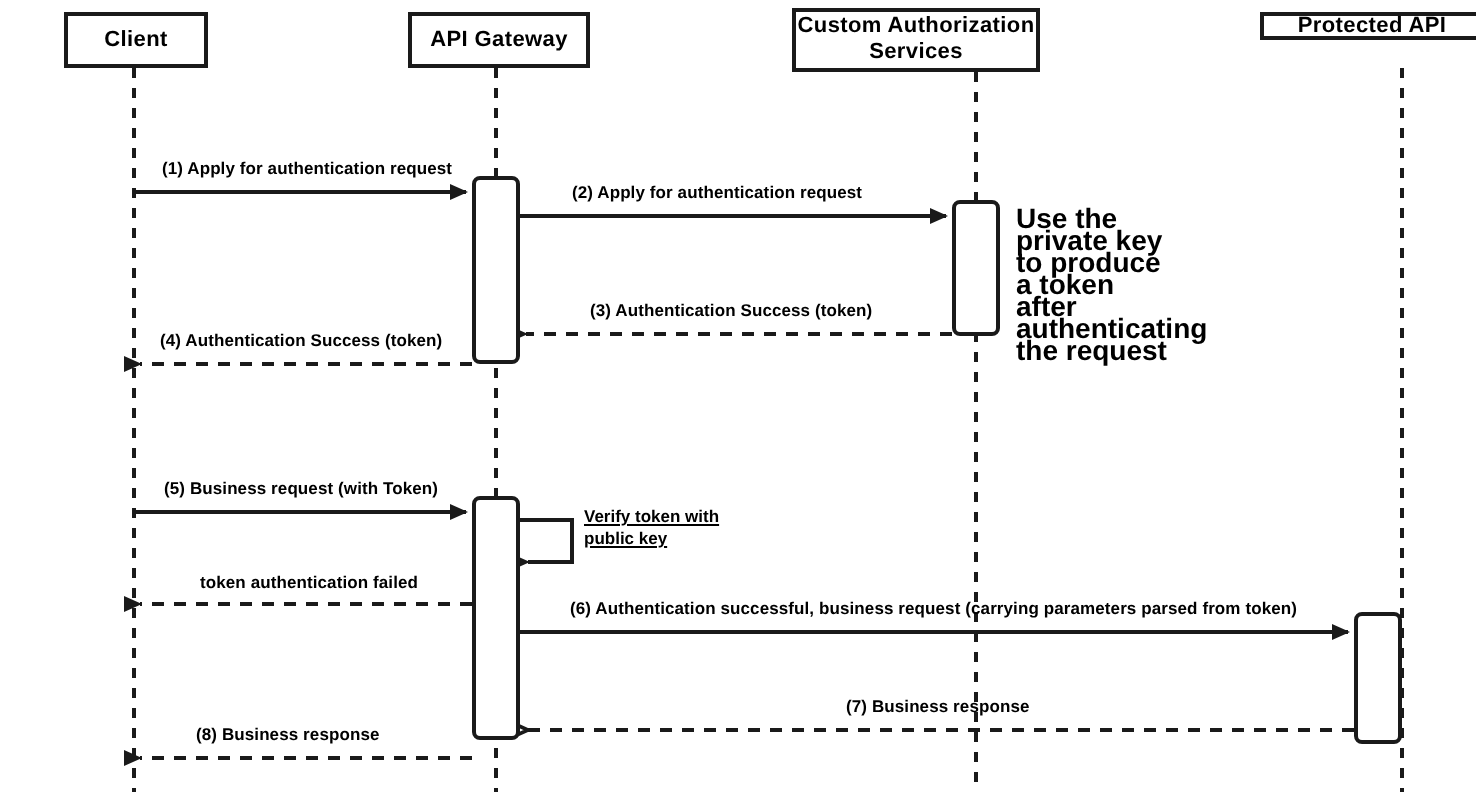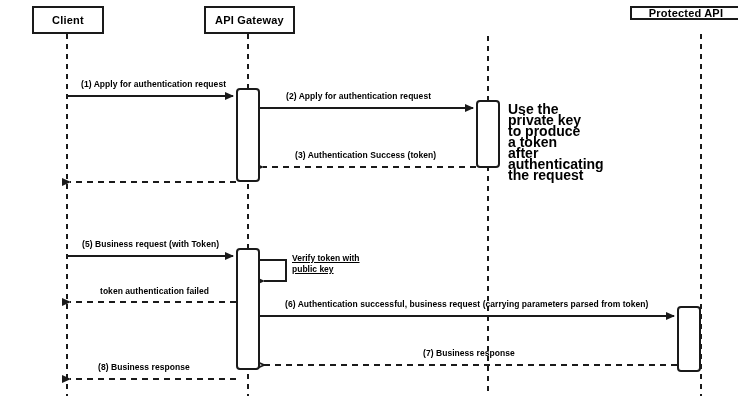--- a/index.html
+++ b/index.html
@@ -76,20 +76,23 @@
 <div id="diagram">
 
   <div class="participant-box" style="left:14px; top:6px; width:72px; height:28px;">
     <span>Client</span>
   </div>
 
   <div class="participant-box" style="left:186px; top:6px; width:91px; height:28px;">
     <span>API Gateway</span>
   </div>
 
+  <div class="participant-box" style="left:378px; top:4px; width:124px; height:32px;">
+    <span>Custom Authorization Services</span>
+  </div>
 
   <div class="participant-box" style="left:612px; top:6px; width:112px; height:14px;">
     <span>Protected API</span>
   </div>
 
   <svg class="layer" viewBox="0 0 738 401">
     <defs>
       <marker id="arrowSolid" markerWidth="9" markerHeight="9" refX="8" refY="4" orient="auto" markerUnits="userSpaceOnUse">
         <path d="M0,0 L9,4 L0,8 z" fill="#1a1a1a"></path>
       </marker>
@@ -135,20 +138,21 @@
   <div class="activation" style="left:659px; top:306px; width:24px; height:66px;"></div>
 
   <div class="msg-label" style="left:63px; top:79px;">(1) Apply for authentication request</div>
 
   <div class="msg-label" style="left:268px; top:91px;">(2) Apply for authentication request</div>
 
   <div class="note-text" style="left:490px; top:104px;">Use the private key to produce a token after authenticating the request</div>
 
   <div class="msg-label" style="left:277px; top:150px;">(3) Authentication Success (token)</div>
 
+  <div class="msg-label" style="left:62px; top:165px;">(4) Authentication Success (token)</div>
 
   <div class="msg-label" style="left:64px; top:239px;">(5) Business request (with Token)</div>
 
   <div class="self-label" style="left:274px; top:253px; width:70px; white-space:normal;text-decoration:underline;">Verify token with public key</div>
 
   <div class="msg-label" style="left:82px; top:286px;text-align:center;">token authentication failed</div>
 
   <div class="msg-label" style="left:267px; top:299px;text-align:right;">(6) Authentication successful, business request (carrying parameters parsed from token)</div>
 
   <div class="msg-label" style="left:405px; top:348px;">(7) Business response</div>

